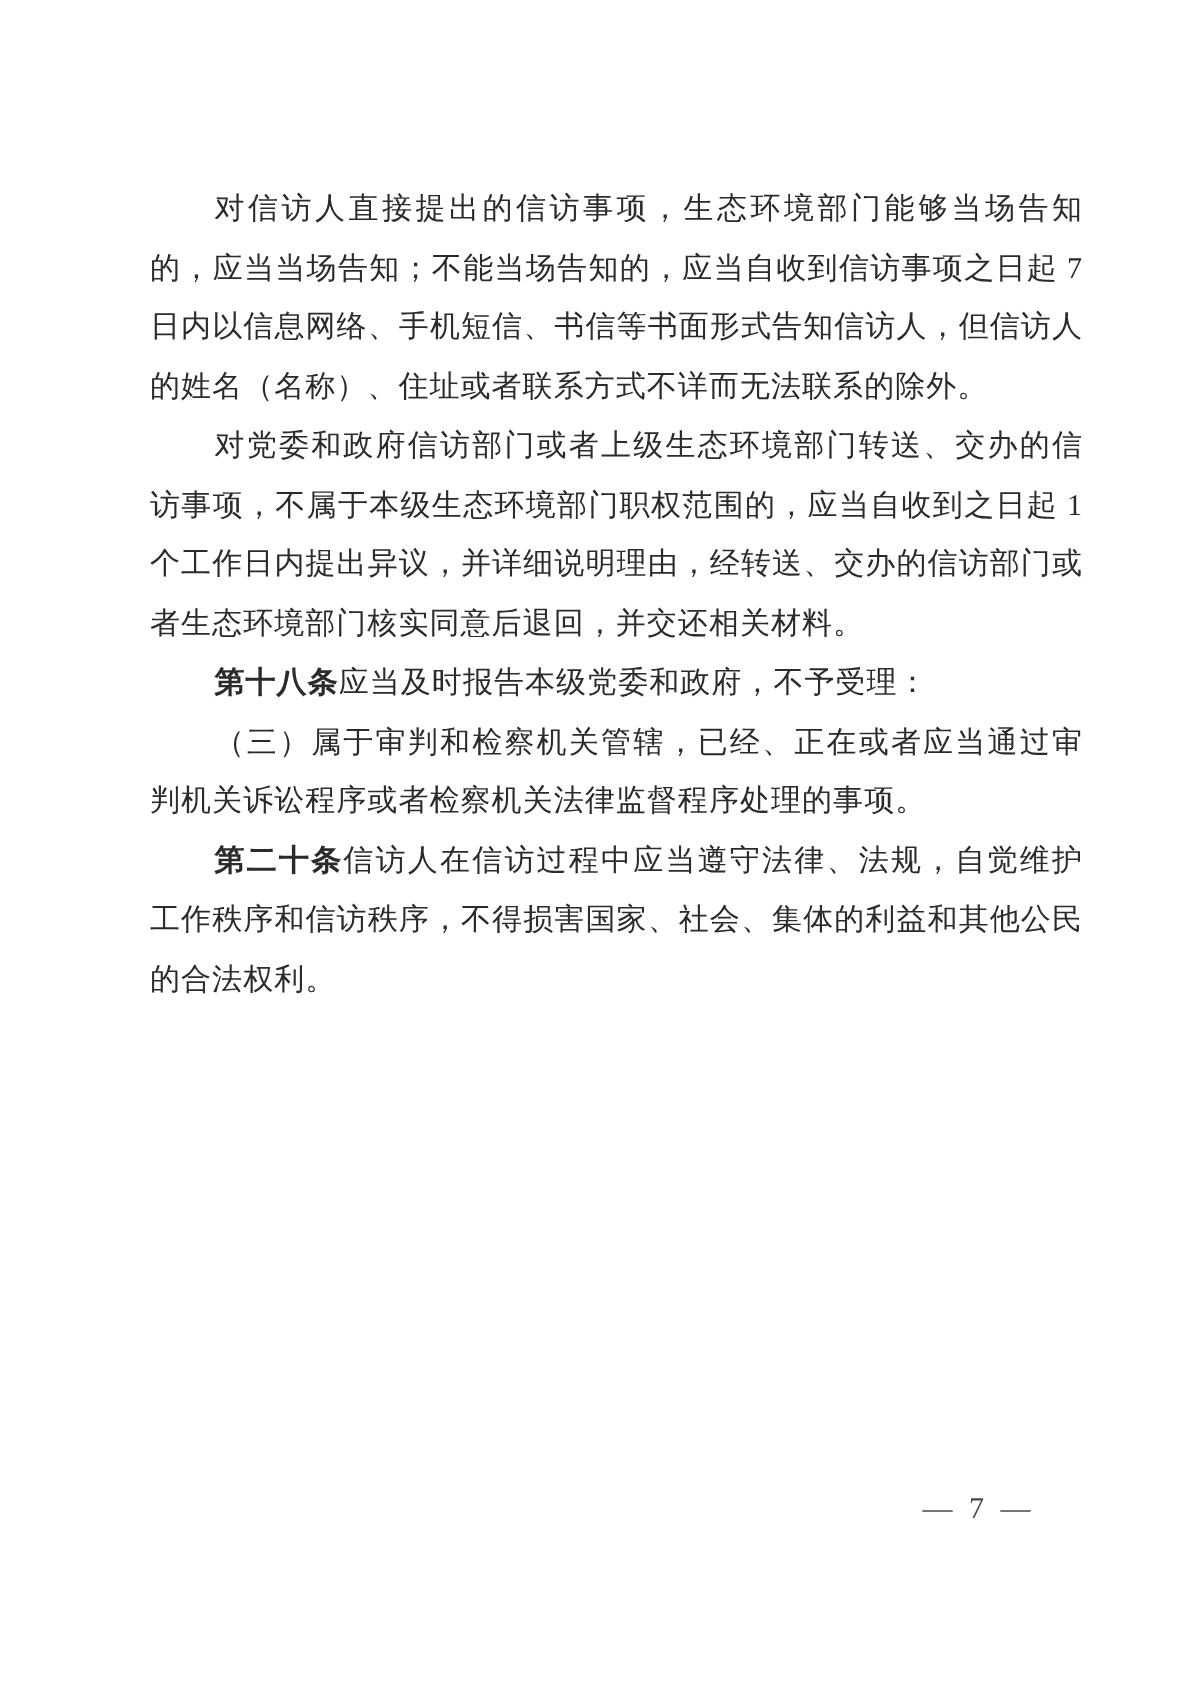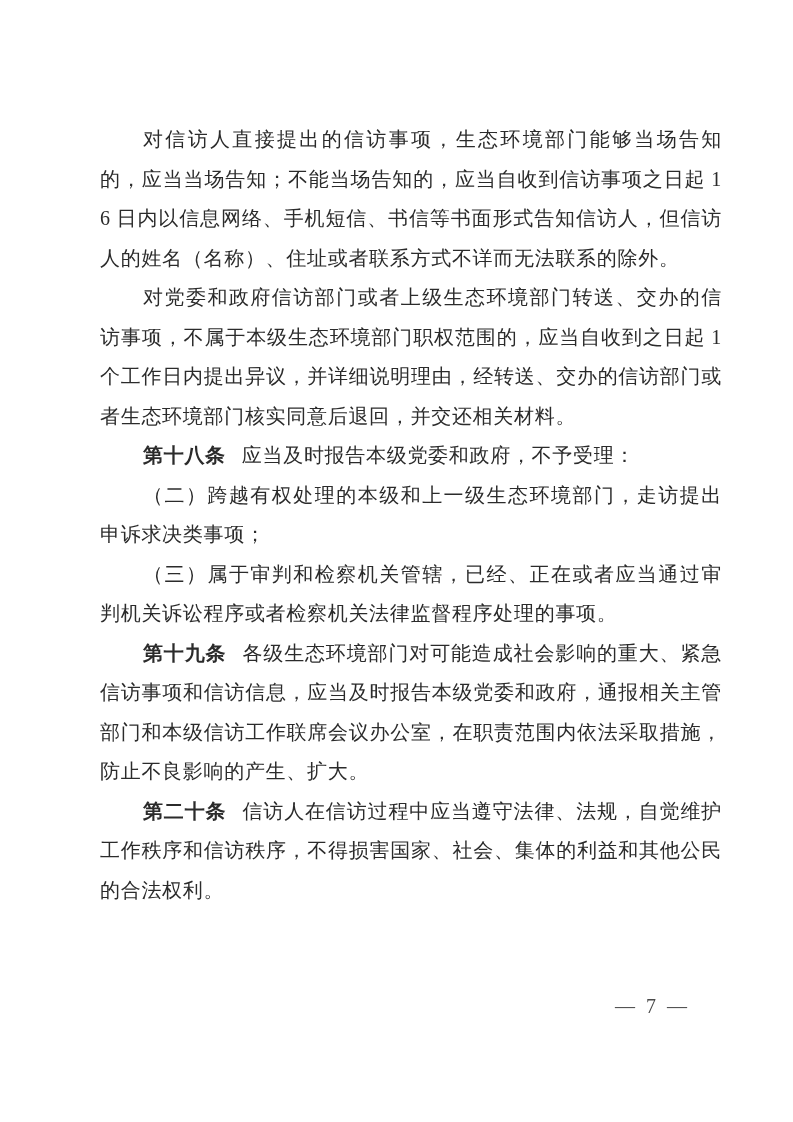--- a/index.html
+++ b/index.html
@@ -28,49 +28,46 @@
     margin: 0;
     font-size: 20px;
     line-height: 39.5px;
     letter-spacing: 0.7px;
     text-indent: 43px;
     word-break: break-all;
   }
   .article-label {
     font-weight: bold;
     font-family: "Liberation Sans", "DejaVu Sans", sans-serif;
-    margin-right: 16px;
   }
   .page-number {
     position: absolute;
     top: 995px;
     right: 103px;
     font-size: 20px;
     letter-spacing: 3px;
     color: #4a4a4a;
     white-space: pre;
   }
 </style>
 </head>
 <body>
 
 <div class="page">
   <div class="content">
 
-    <p class="para">对信访人直接提出的信访事项，生态环境部门能够当场告知的，应当当场告知；不能当场告知的，应当自收到信访事项之日起 16 日内以信息网络、手机短信、书信等书面形式告知信访人，但信访人的姓名（名称）、住址或者联系方式不详而无法联系的除外。</p>
+    <p class="para">对信访人直接提出的信访事项，生态环境部门能够当场告知的，应当当场告知；不能当场告知的，应当自收到信访事项之日起 7 日内以信息网络、手机短信、书信等书面形式告知信访人，但信访人的姓名（名称）、住址或者联系方式不详而无法联系的除外。</p>
 
     <p class="para">对党委和政府信访部门或者上级生态环境部门转送、交办的信访事项，不属于本级生态环境部门职权范围的，应当自收到之日起 1 个工作日内提出异议，并详细说明理由，经转送、交办的信访部门或者生态环境部门核实同意后退回，并交还相关材料。</p>
 
     <p class="para"><span class="article-label">第十八条</span><span>应当及时报告本级党委和政府，不予受理：</span></p>
 
 
-    <p class="para">（二）跨越有权处理的本级和上一级生态环境部门，走访提出申诉求决类事项；</p>
 
     <p class="para">（三）属于审判和检察机关管辖，已经、正在或者应当通过审判机关诉讼程序或者检察机关法律监督程序处理的事项。</p>
 
-    <p class="para"><span class="article-label">第十九条</span><span>各级生态环境部门对可能造成社会影响的重大、紧急信访事项和信访信息，应当及时报告本级党委和政府，通报相关主管部门和本级信访工作联席会议办公室，在职责范围内依法采取措施，防止不良影响的产生、扩大。</span></p>
 
     <p class="para"><span class="article-label">第二十条</span><span>信访人在信访过程中应当遵守法律、法规，自觉维护工作秩序和信访秩序，不得损害国家、社会、集体的利益和其他公民的合法权利。</span></p>
 
   </div>
 
   <div class="page-number">— 7 —</div>
 </div>
 
 </body></html>

